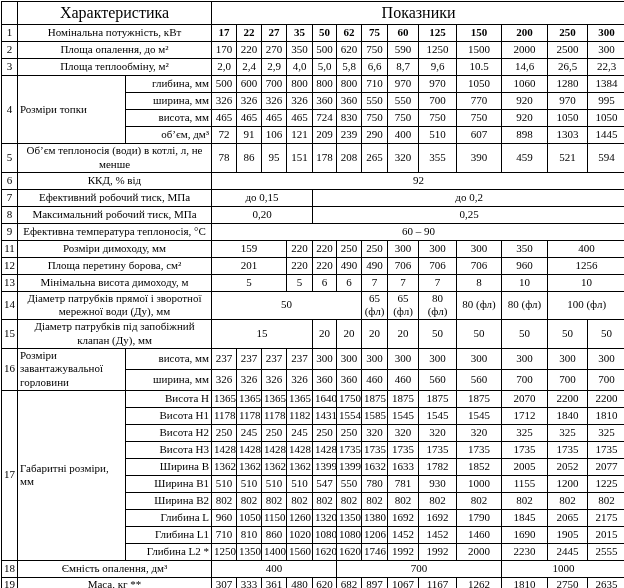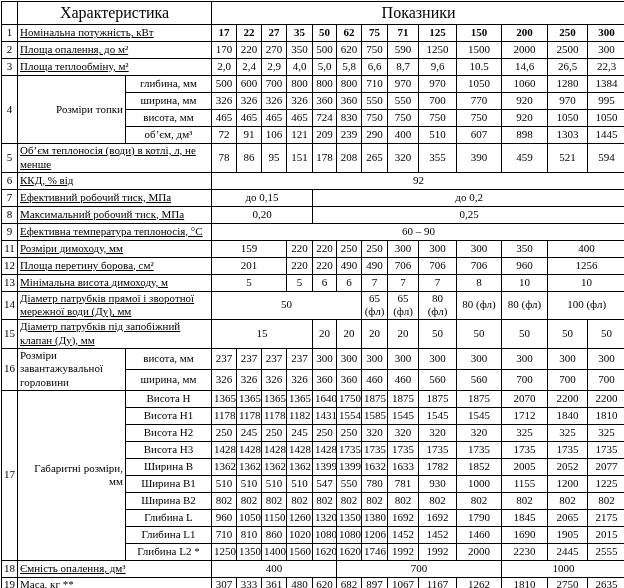--- a/index.html
+++ b/index.html
@@ -5,24 +5,24 @@
   html,body{margin:0;padding:0;background:#ffffff;}
   body{width:624px;font-family:"Liberation Serif", serif;color:#000;}
   .wrap{padding:1px;}
   table{border-collapse:collapse;table-layout:fixed;width:622px;background:#fff;}
   td,th{border:1px solid #000;padding:0 2px;font-size:11px;line-height:1.25;vertical-align:middle;overflow:hidden;}
   table{border:1px solid #000;border-bottom:3px solid #000;}
   th{font-weight:normal;font-size:16px;text-align:center;padding:1px 2px;}
   td.num{text-align:center;padding:0;}
   td.val{text-align:center;}
   td.val.b{font-weight:bold;}
-  td.lbl{text-align:left;text-decoration:underline;}
-  td.grp{text-align:right;}
+  td.lbl{text-align:center;}
+  td.grp{text-align:left;}
   td.grp.left{text-align:left;}
-  td.sub{text-align:center;}
+  td.sub{text-align:right;}
   tr{height:17px;}
 </style>
 </head>
 <body>
 
 <div class="wrap">
   <table>
     <colgroup>
       <col style="width:16px">
         <col style="width:108px">
@@ -52,21 +52,21 @@
         <tr>
           <td class="num">1</td>
           <td class="lbl" colspan="2">Номінальна потужність, кВт</td>
           <td class="val b">17</td>
           <td class="val b">22</td>
           <td class="val b">27</td>
           <td class="val b">35</td>
           <td class="val b">50</td>
           <td class="val b">62</td>
           <td class="val b">75</td>
-          <td class="val b">71</td>
+          <td class="val b">60</td>
           <td class="val b">125</td>
           <td class="val b">150</td>
           <td class="val b">200</td>
           <td class="val b">250</td>
           <td class="val b">300</td>
         </tr>
         <tr>
           <td class="num">2</td>
           <td class="lbl" colspan="2">Площа опалення, до м²</td>
           <td class="val">170</td>

